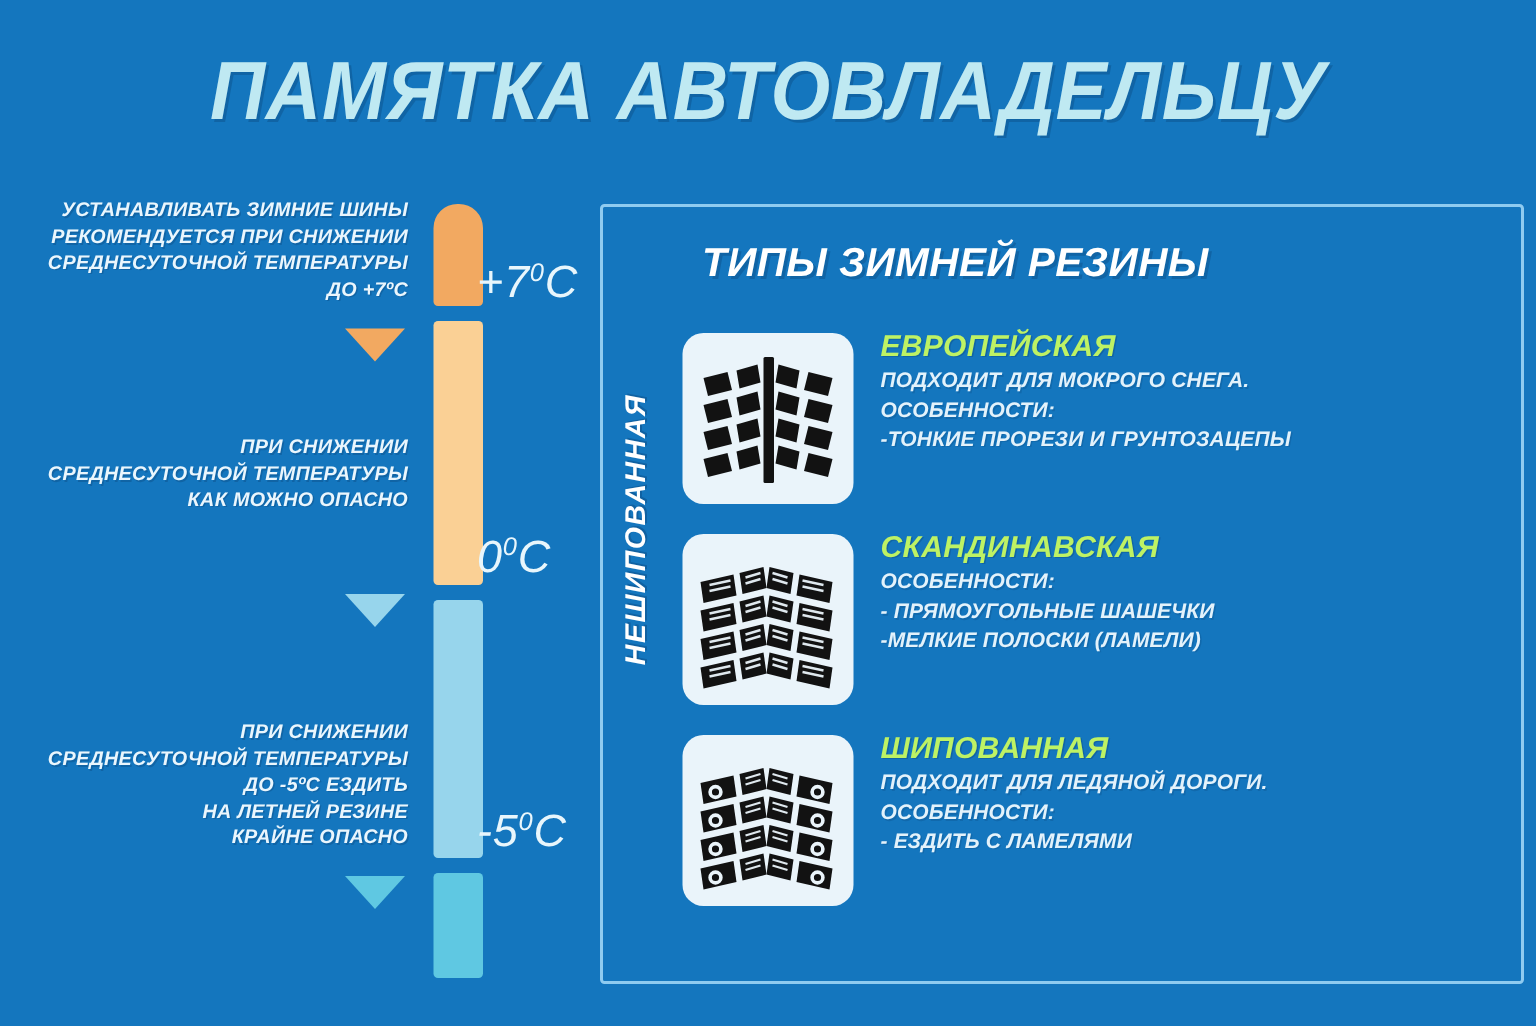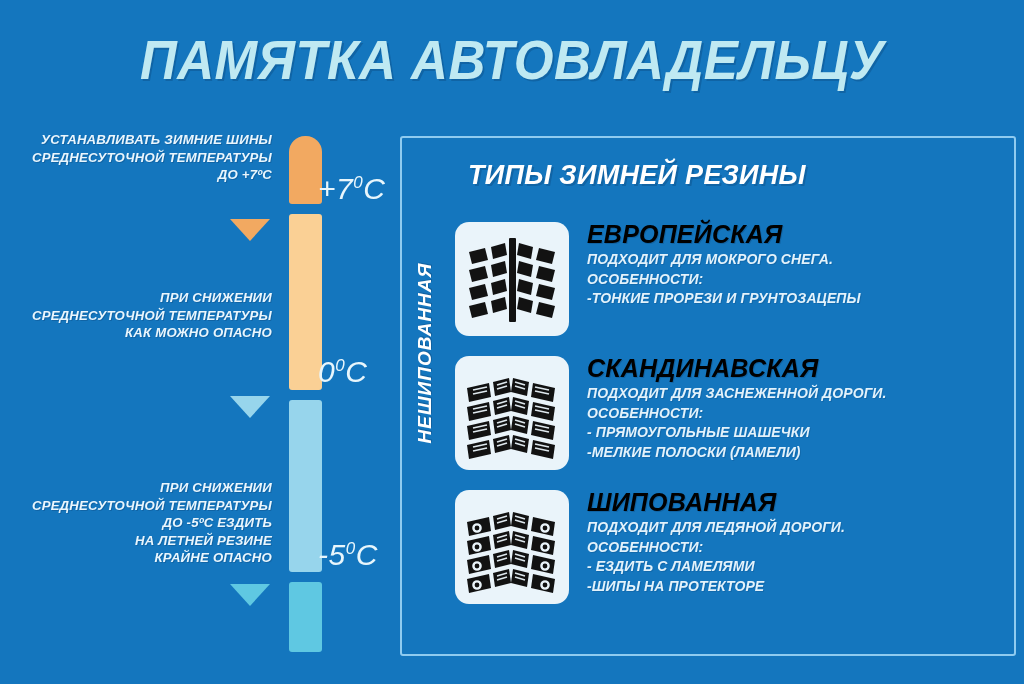--- a/index.html
+++ b/index.html
@@ -111,21 +111,21 @@
 
   .tireicon{
     position:absolute;left:0;top:0;width:114px;height:114px;
     background:#EAF4FA;border-radius:14px;
     overflow:hidden;
   }
   .tireicon svg{display:block;}
 
   .rtxt{position:absolute;left:132px;top:-2px;width:420px;}
   .rname{
-    font-size:25px;font-weight:bold;font-style:italic;color:#000000;
+    font-size:20px;font-weight:bold;font-style:italic;color:#bef264;
     letter-spacing:0.2px;white-space:nowrap;margin-bottom:1px;
     text-shadow:1px 1px 0 rgba(10,60,110,.30);
   }
   .rline{
     font-size:14px;font-style:italic;font-weight:bold;color:#E3F2FB;
     line-height:19.5px;white-space:nowrap;letter-spacing:0.1px;
     text-shadow:1px 1px 0 rgba(10,60,110,.22);
   }
 </style>
 </head>
@@ -151,20 +151,21 @@
   <div class="tlabel tl3">
     <span>-5</span><sup>0</sup><span>С</span>
   </div>
 
   <div class="arrow a1"></div>
   <div class="arrow a2"></div>
   <div class="arrow a3"></div>
 
   <div class="ltext lb1">
     <div>УСТАНАВЛИВАТЬ ЗИМНИЕ ШИНЫ</div>
+    <div>РЕКОМЕНДУЕТСЯ ПРИ СНИЖЕНИИ</div>
     <div>СРЕДНЕСУТОЧНОЙ ТЕМПЕРАТУРЫ</div>
     <div>ДО +7ºС</div>
   </div>
 
   <div class="ltext lb2">
     <div>ПРИ СНИЖЕНИИ</div>
     <div>СРЕДНЕСУТОЧНОЙ ТЕМПЕРАТУРЫ</div>
     <div>КАК МОЖНО ОПАСНО</div>
   </div>
 
@@ -283,21 +284,20 @@
             <path d="M80,54 L94,57"></path>
           <path d="M80,69 L94,72"></path>
             <path d="M80,73 L94,76"></path>
           <path d="M80,88 L94,91"></path>
             <path d="M80,92 L94,95"></path>
         </g>
       </svg>
     </div>
     <div class="rtxt">
       <div class="rname">СКАНДИНАВСКАЯ</div>
-      <div class="rline">ПОДХОДИТ ДЛЯ ЗАСНЕЖЕННОЙ ДОРОГИ.</div>
       <div class="rline">ОСОБЕННОСТИ:</div>
       <div class="rline">- ПРЯМОУГОЛЬНЫЕ ШАШЕЧКИ</div>
       <div class="rline">-МЕЛКИЕ ПОЛОСКИ (ЛАМЕЛИ)</div>
     </div>
   </div>
 
   <div class="row r3">
     <div class="tireicon">
       <svg width="114" height="114" viewBox="0 0 114 114">
         <g fill="#121212">
@@ -364,17 +364,16 @@
           <circle cx="90" cy="76" r="1.5"></circle>
           <circle cx="90" cy="95" r="1.5"></circle>
         </g>
       </svg>
     </div>
     <div class="rtxt">
       <div class="rname">ШИПОВАННАЯ</div>
       <div class="rline">ПОДХОДИТ ДЛЯ ЛЕДЯНОЙ ДОРОГИ.</div>
       <div class="rline">ОСОБЕННОСТИ:</div>
       <div class="rline">- ЕЗДИТЬ С ЛАМЕЛЯМИ</div>
-      <div class="rline">-ШИПЫ НА ПРОТЕКТОРЕ</div>
     </div>
   </div>
 
 </div>
 
 </body></html>

